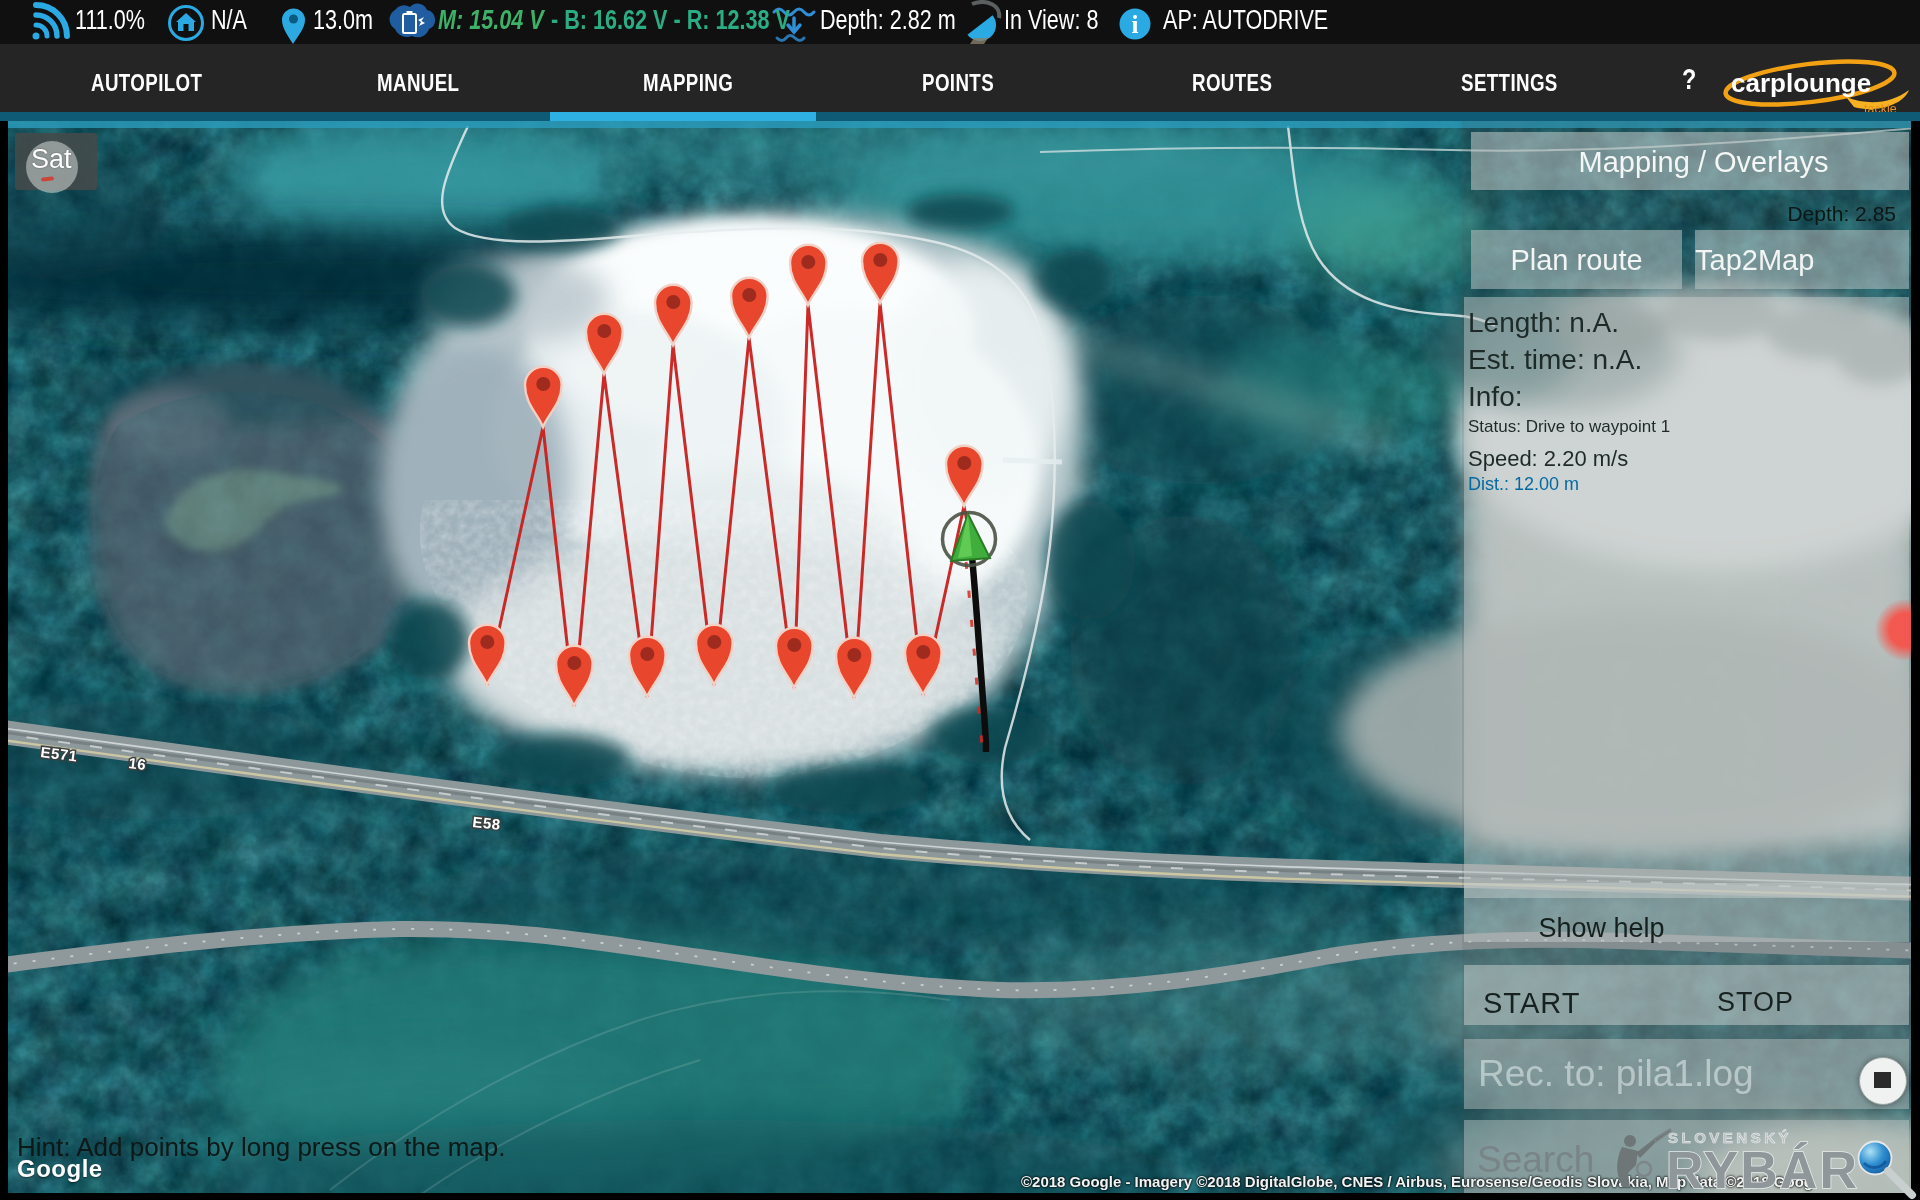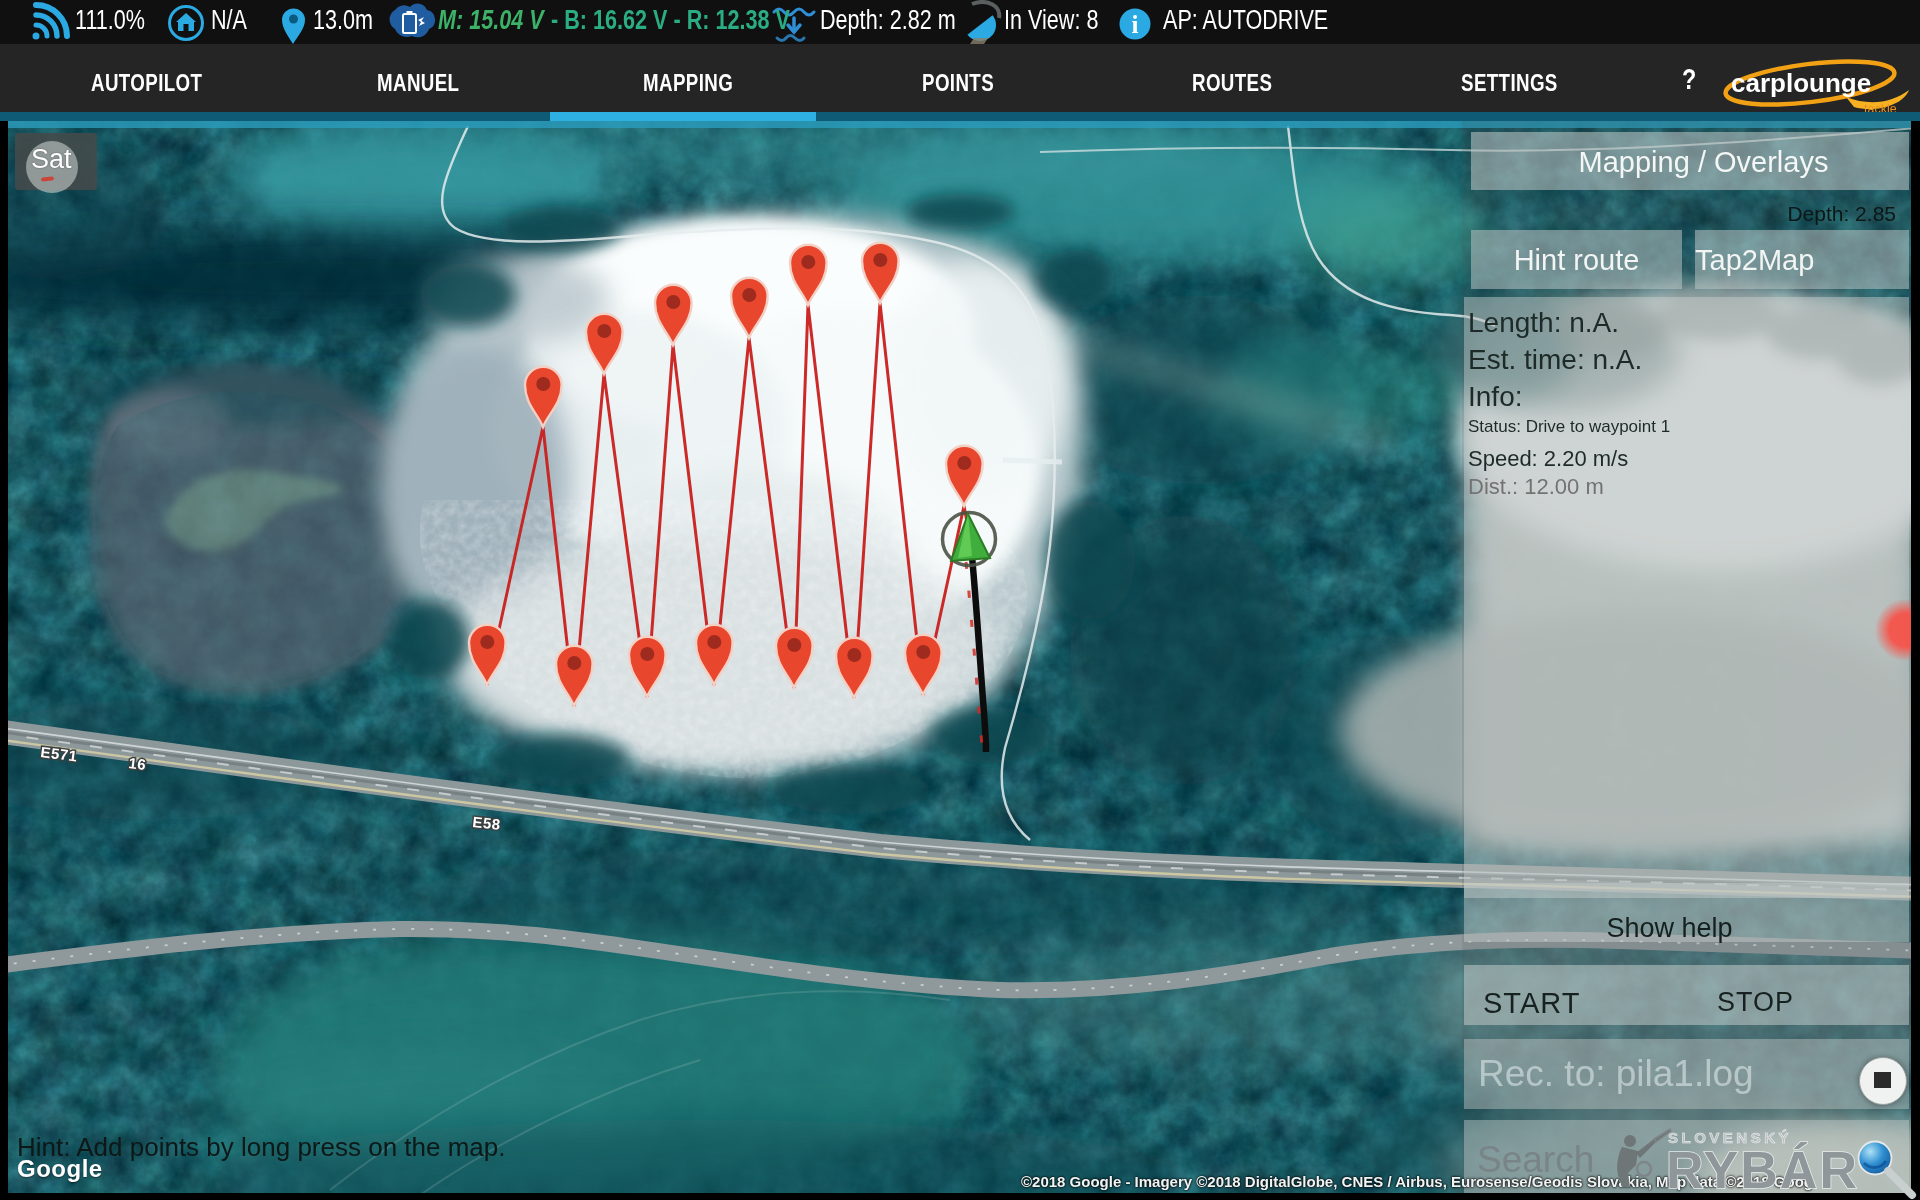--- a/index.html
+++ b/index.html
@@ -295,32 +295,32 @@
   <div style="position:absolute;left:15px;top:133px;width:82px;height:57px;background:rgba(68,74,74,0.88);border-radius:3px;"></div>
   <div style="position:absolute;left:26px;top:141px;width:52px;height:52px;border-radius:50%;background:rgba(195,201,199,0.62);"></div>
   <div style="position:absolute;left:31px;top:144px;font-size:27px;color:#fff;text-shadow:0 0 2px rgba(0,0,0,.4);">Sat</div>
   <div style="position:absolute;left:41px;top:177px;width:13px;height:4px;background:#d43a2a;border-radius:2px;transform:rotate(-6deg);opacity:.85"></div>
 
   <div class="pbox" style="left:1462px;top:121px;width:449px;height:1072px;background:rgba(70,80,80,0.14)"></div>
   <div class="pbox" style="left:1471px;top:132px;width:438px;height:58px;background:rgba(196,203,200,0.55)"></div>
   <div class="ptxt" style="left:1471px;top:146px;width:465px;text-align:center;font-size:29px;color:#f4f7f5;">Mapping / Overlays</div>
   <div class="ptxt" style="left:1696px;top:202px;width:200px;text-align:right;font-size:21px;color:#0d1716;">Depth: 2.85</div>
   <div class="pbox" style="left:1471px;top:230px;width:211px;height:59px;background:rgba(193,200,197,0.52)"></div>
-  <div class="ptxt" style="left:1471px;top:244px;width:211px;text-align:center;font-size:29px;color:#f2f5f3;">Hint route</div>
+  <div class="ptxt" style="left:1471px;top:244px;width:211px;text-align:center;font-size:29px;color:#f2f5f3;">Plan route</div>
   <div class="pbox" style="left:1695px;top:230px;width:214px;height:59px;background:rgba(193,200,197,0.52)"></div>
   <div class="ptxt" style="left:1695px;top:244px;width:214px;text-align:left;font-size:29px;color:#f2f5f3;">Tap2Map</div>
   <div class="pbox" style="left:1464px;top:297px;width:445px;height:601px;background:rgba(203,209,206,0.46)"></div>
   <div class="ptxt" style="left:1468px;top:307px;font-size:28px;color:#1d2a28;">Length: n.A.</div>
   <div class="ptxt" style="left:1468px;top:344px;font-size:28px;color:#1d2a28;">Est. time: n.A.</div>
   <div class="ptxt" style="left:1468px;top:381px;font-size:28px;color:#1d2a28;">Info:</div>
   <div class="ptxt" style="left:1468px;top:417px;font-size:17px;color:#1d2a28;">Status: Drive to waypoint 1</div>
   <div class="ptxt" style="left:1468px;top:446px;font-size:22px;color:#1d2a28;">Speed: 2.20 m/s</div>
-  <div class="ptxt" style="left:1468px;top:474px;font-size:22px;color:#737373;">Dist.: 12.00 m</div>
+  <div class="ptxt" style="left:1468px;top:474px;font-size:18px;color:#0369a1;">Dist.: 12.00 m</div>
   <div class="pbox" style="left:1464px;top:883px;width:445px;height:59px;background:rgba(200,206,203,0.45)"></div>
-  <div class="ptxt" style="left:1452px;top:913px;width:435px;text-align:center;font-size:27px;color:#15201e;">Show help</div>
+  <div class="ptxt" style="left:1384px;top:913px;width:435px;text-align:center;font-size:27px;color:#15201e;">Show help</div>
   <div class="pbox" style="left:1464px;top:965px;width:445px;height:60px;background:rgba(200,206,203,0.52)"></div>
   <div class="ptxt" style="left:1483px;top:987px;font-size:29px;color:#172220;letter-spacing:1px;">START</div>
   <div class="ptxt" style="left:1717px;top:987px;font-size:27px;color:#172220;letter-spacing:1px;">STOP</div>
   <div class="pbox" style="left:1464px;top:1039px;width:445px;height:70px;background:rgba(188,195,193,0.48)"></div>
   <div class="ptxt" style="left:1478px;top:1053px;font-size:37px;color:rgba(222,232,232,0.60);">Rec. to: pila1.log</div>
   <div class="pbox" style="left:1464px;top:1120px;width:445px;height:73px;background:rgba(195,202,199,0.45)"></div>
   <div class="ptxt" style="left:1477px;top:1139px;font-size:37px;color:rgba(120,131,133,0.95);">Search</div>
   <div style="position:absolute;left:1859px;top:1057px;width:46px;height:46px;border-radius:50%;background:#f0f1f1;border:1px solid #9aa0a0;box-shadow:0 0 6px rgba(0,0,0,.35)"></div>
   <div style="position:absolute;left:1874px;top:1072px;width:17px;height:16px;background:#2b2b2b;"></div>
 

